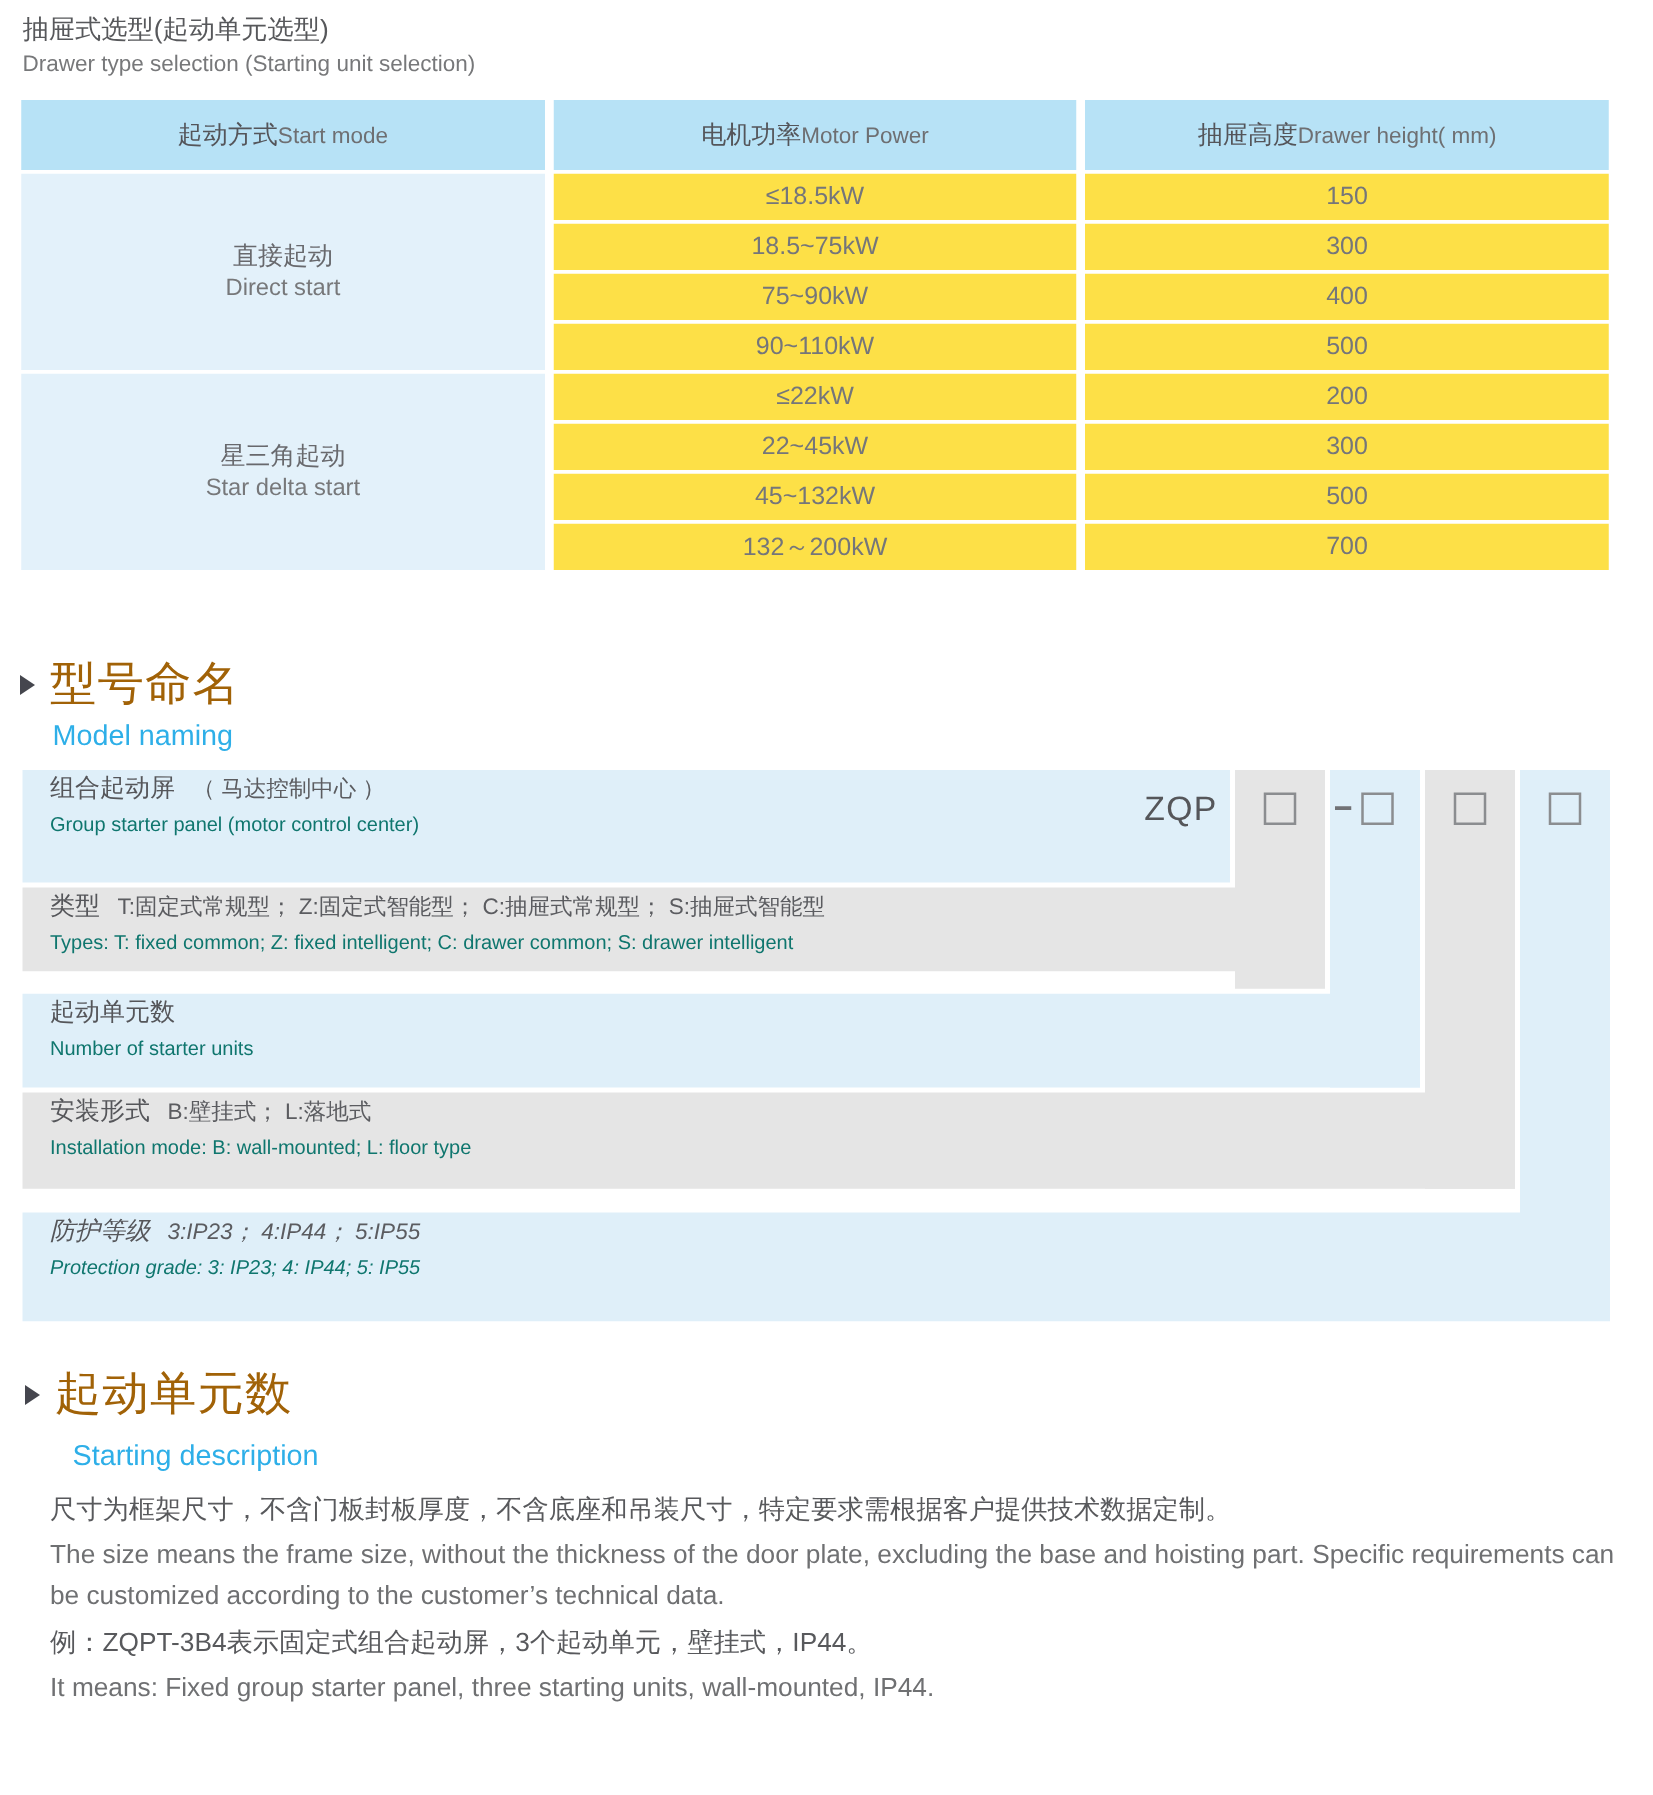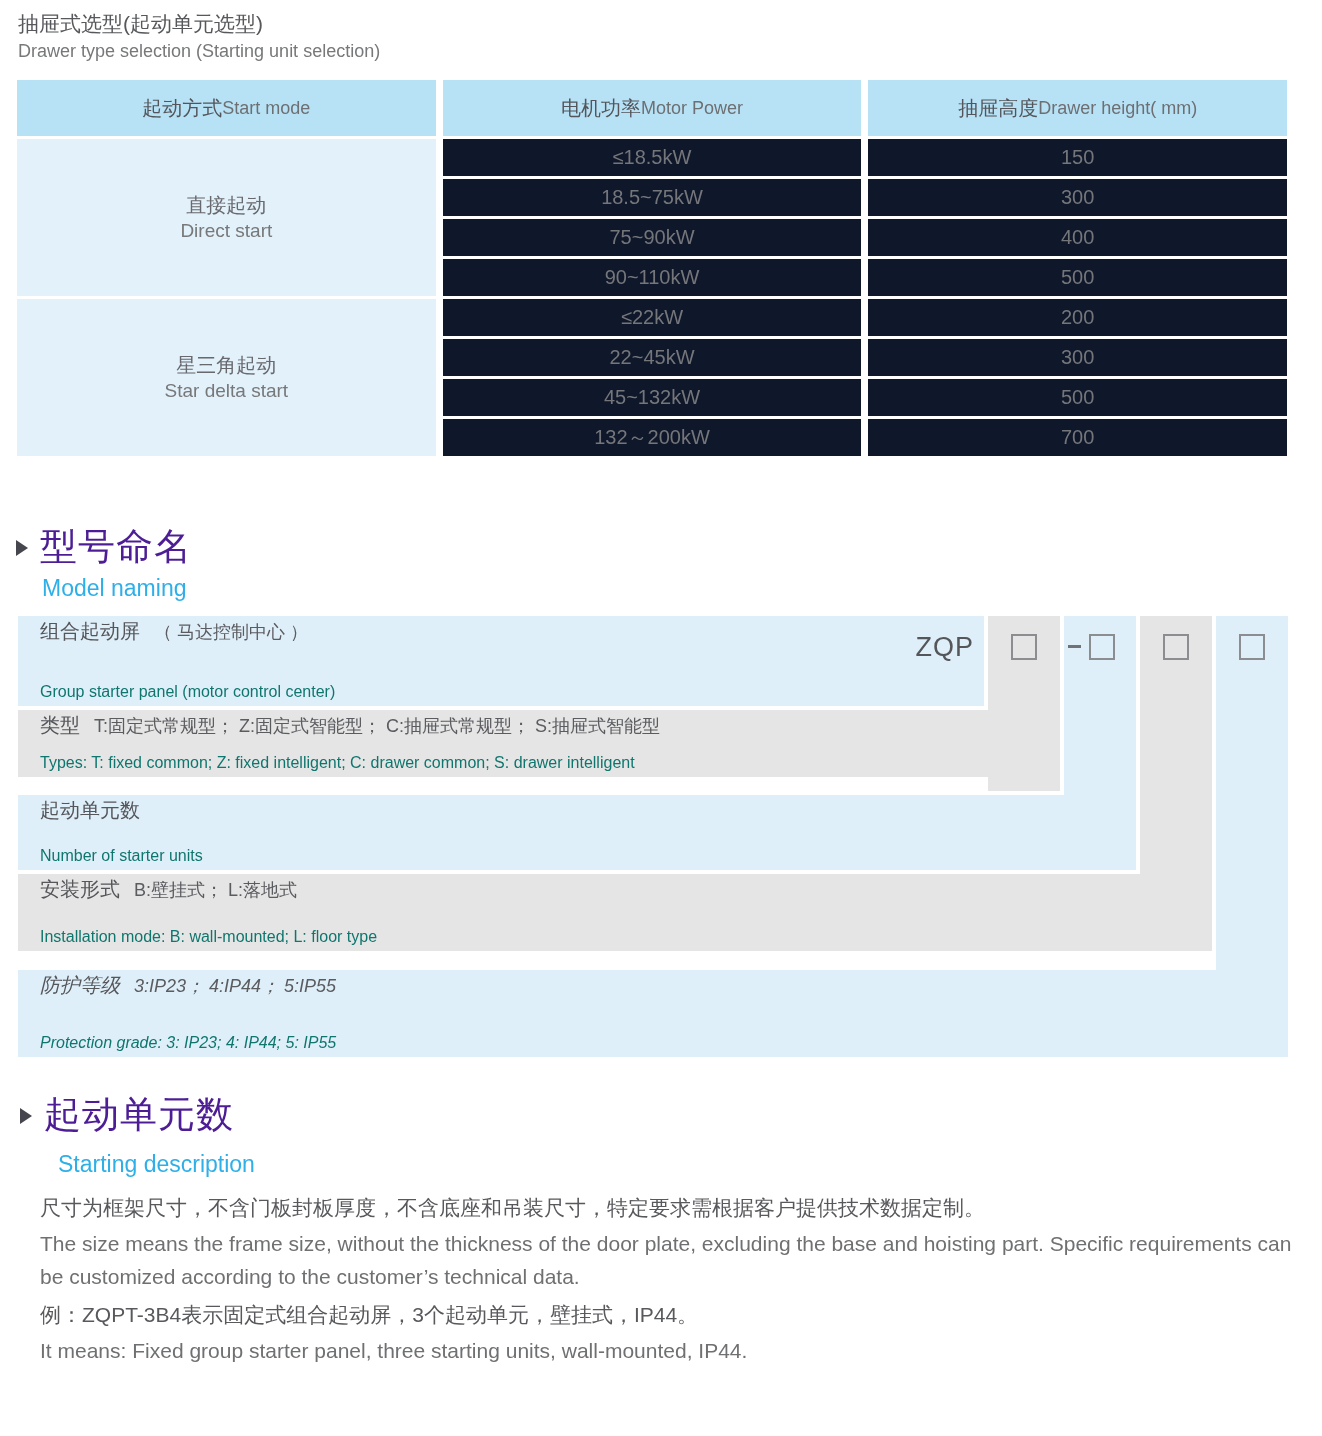--- a/index.html
+++ b/index.html
@@ -11,35 +11,35 @@
   .doc-title .t-zh{font-size:21px;color:#57585b;line-height:28px;}
   .doc-title .t-en{font-size:18px;color:#77787a;line-height:26px;}
 
   
   .sel-table{position:absolute;left:17px;top:80px;width:1270px;
              display:grid;grid-template-columns:1fr 1fr 1fr;
              grid-template-rows:56px repeat(8,37px);gap:3px 7px;}
   .sel-table .th{background:#b7e2f6;display:flex;flex-direction:row;align-items:center;justify-content:center;}
   .sel-table .th .zh{font-size:20px;color:#54555a;line-height:25px;}
   .sel-table .th .en{font-size:18px;color:#6e6f72;line-height:23px;}
-  .sel-table .cell{background:#0f172a;display:flex;align-items:center;justify-content:center;
+  .sel-table .cell{background:#fde047;display:flex;align-items:center;justify-content:center;
                    font-size:20px;color:#75767a;}
   .sel-table .group{background:#e3f1fa;display:flex;flex-direction:column;align-items:center;justify-content:center;}
   .sel-table .group .zh{font-size:20px;color:#68696d;line-height:26px;}
   .sel-table .group .en{font-size:19px;color:#77787a;line-height:25px;}
 
   
   .tri{position:absolute;width:0;height:0;border-left:12px solid #45464e;
        border-top:8px solid transparent;border-bottom:8px solid transparent;}
-  .h-zh{position:absolute;font-size:37px;color:#4c1d95;line-height:42px;letter-spacing:1px;}
+  .h-zh{position:absolute;font-size:37px;color:#a16207;line-height:42px;letter-spacing:1px;}
   .h-en{position:absolute;font-size:23px;color:#2eafe8;line-height:28px;}
 
   
   .diagram{position:absolute;left:18px;top:616px;width:1270px;height:418px;}
-  .band{position:absolute;left:0;display:flex;flex-direction:column;justify-content:space-between;
+  .band{position:absolute;left:0;display:flex;flex-direction:column;justify-content:flex-start;
         box-sizing:border-box;padding-left:22px;}
   .band .zh-line{font-size:20px;color:#55565a;line-height:30px;white-space:nowrap;}
   .band .zh-line .note{font-size:18px;color:#5b5c60;margin-left:14px;}
   .band .en-line{font-size:16px;color:#0f766e;line-height:29px;white-space:nowrap;}
   .blue{background:#dfeff9;}
   .gray{background:#e5e5e5;}
   .vcol{position:absolute;top:0;width:72px;}
   .mbox{position:absolute;top:18px;width:22px;height:22px;border:2px solid #8b8d90;box-sizing:content-box;}
   .mdash{position:absolute;top:29px;width:13px;height:3px;background:#717276;}
   .code{position:absolute;top:16px;font-size:27px;color:#55565a;letter-spacing:1px;}

